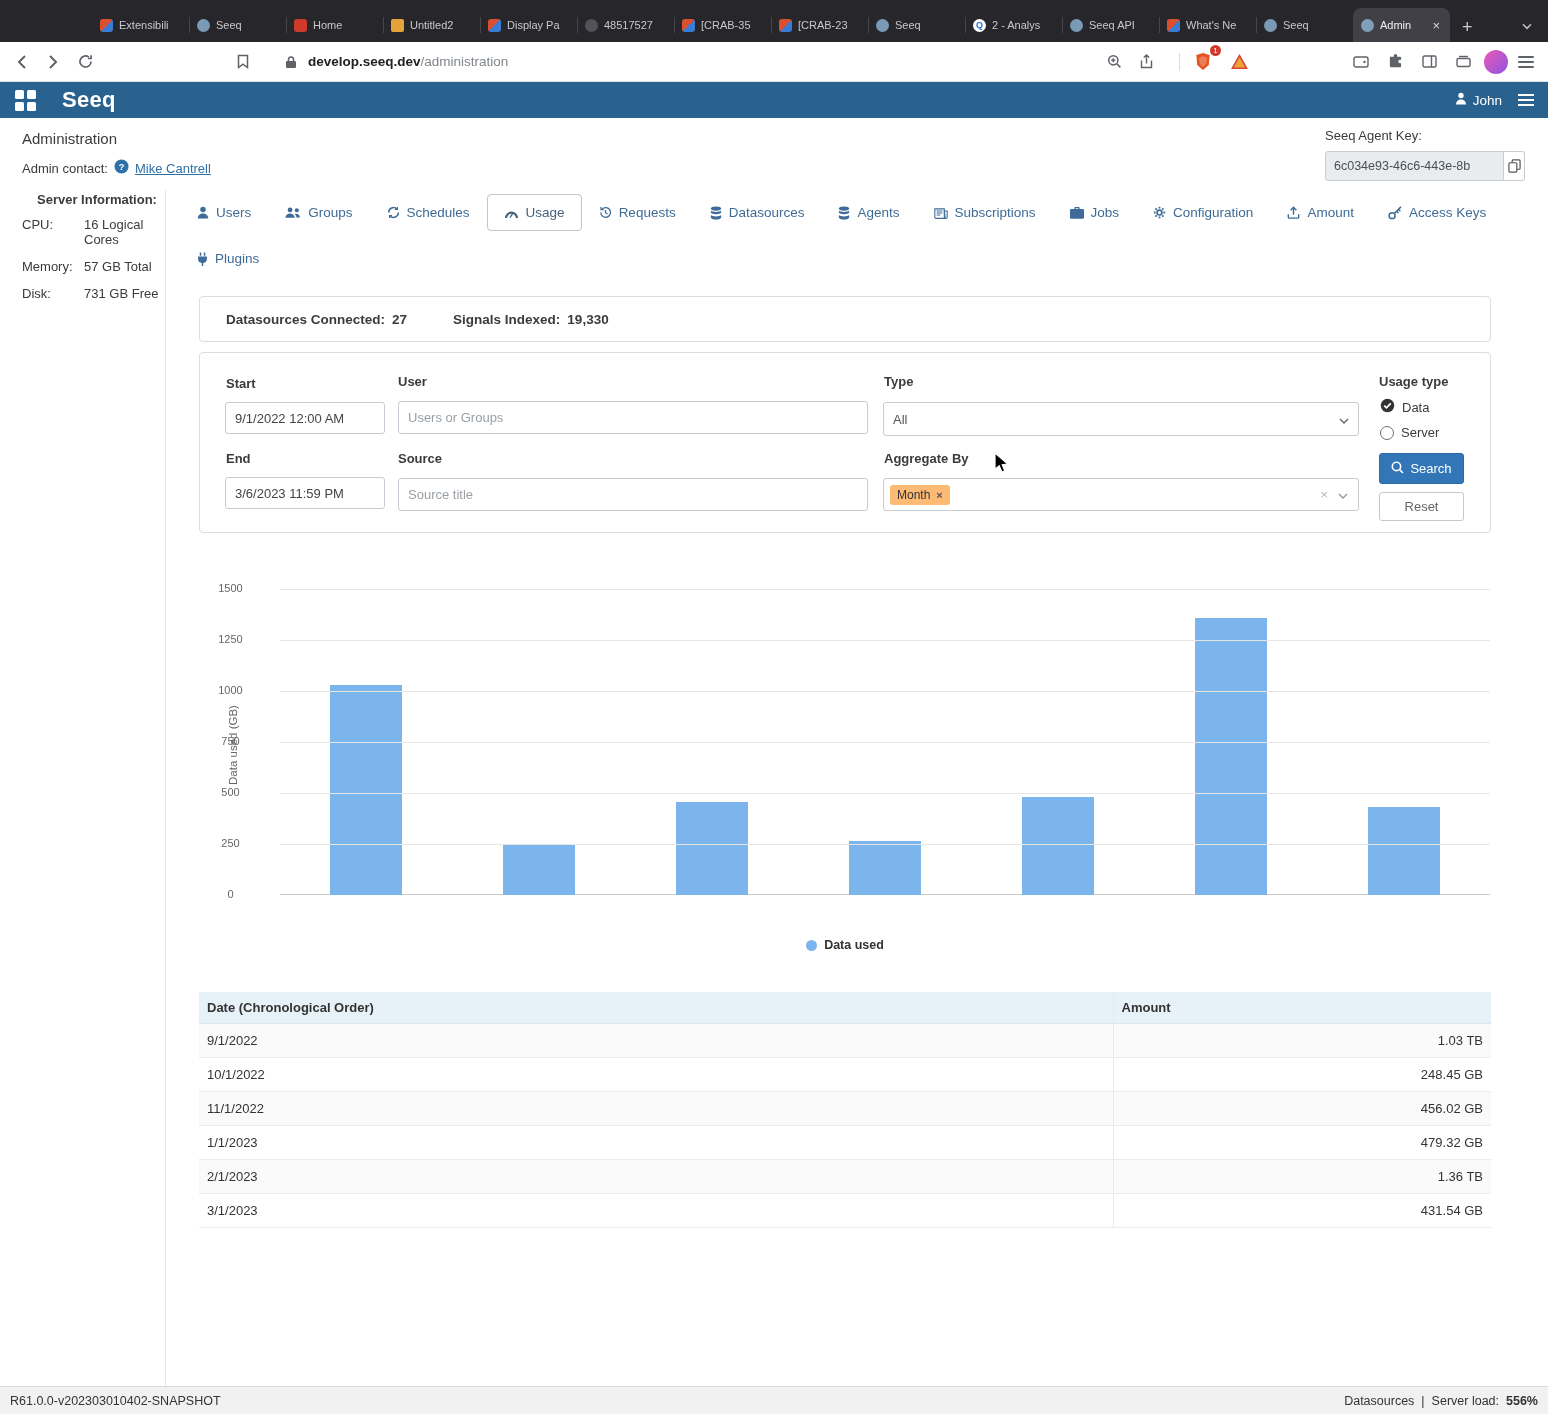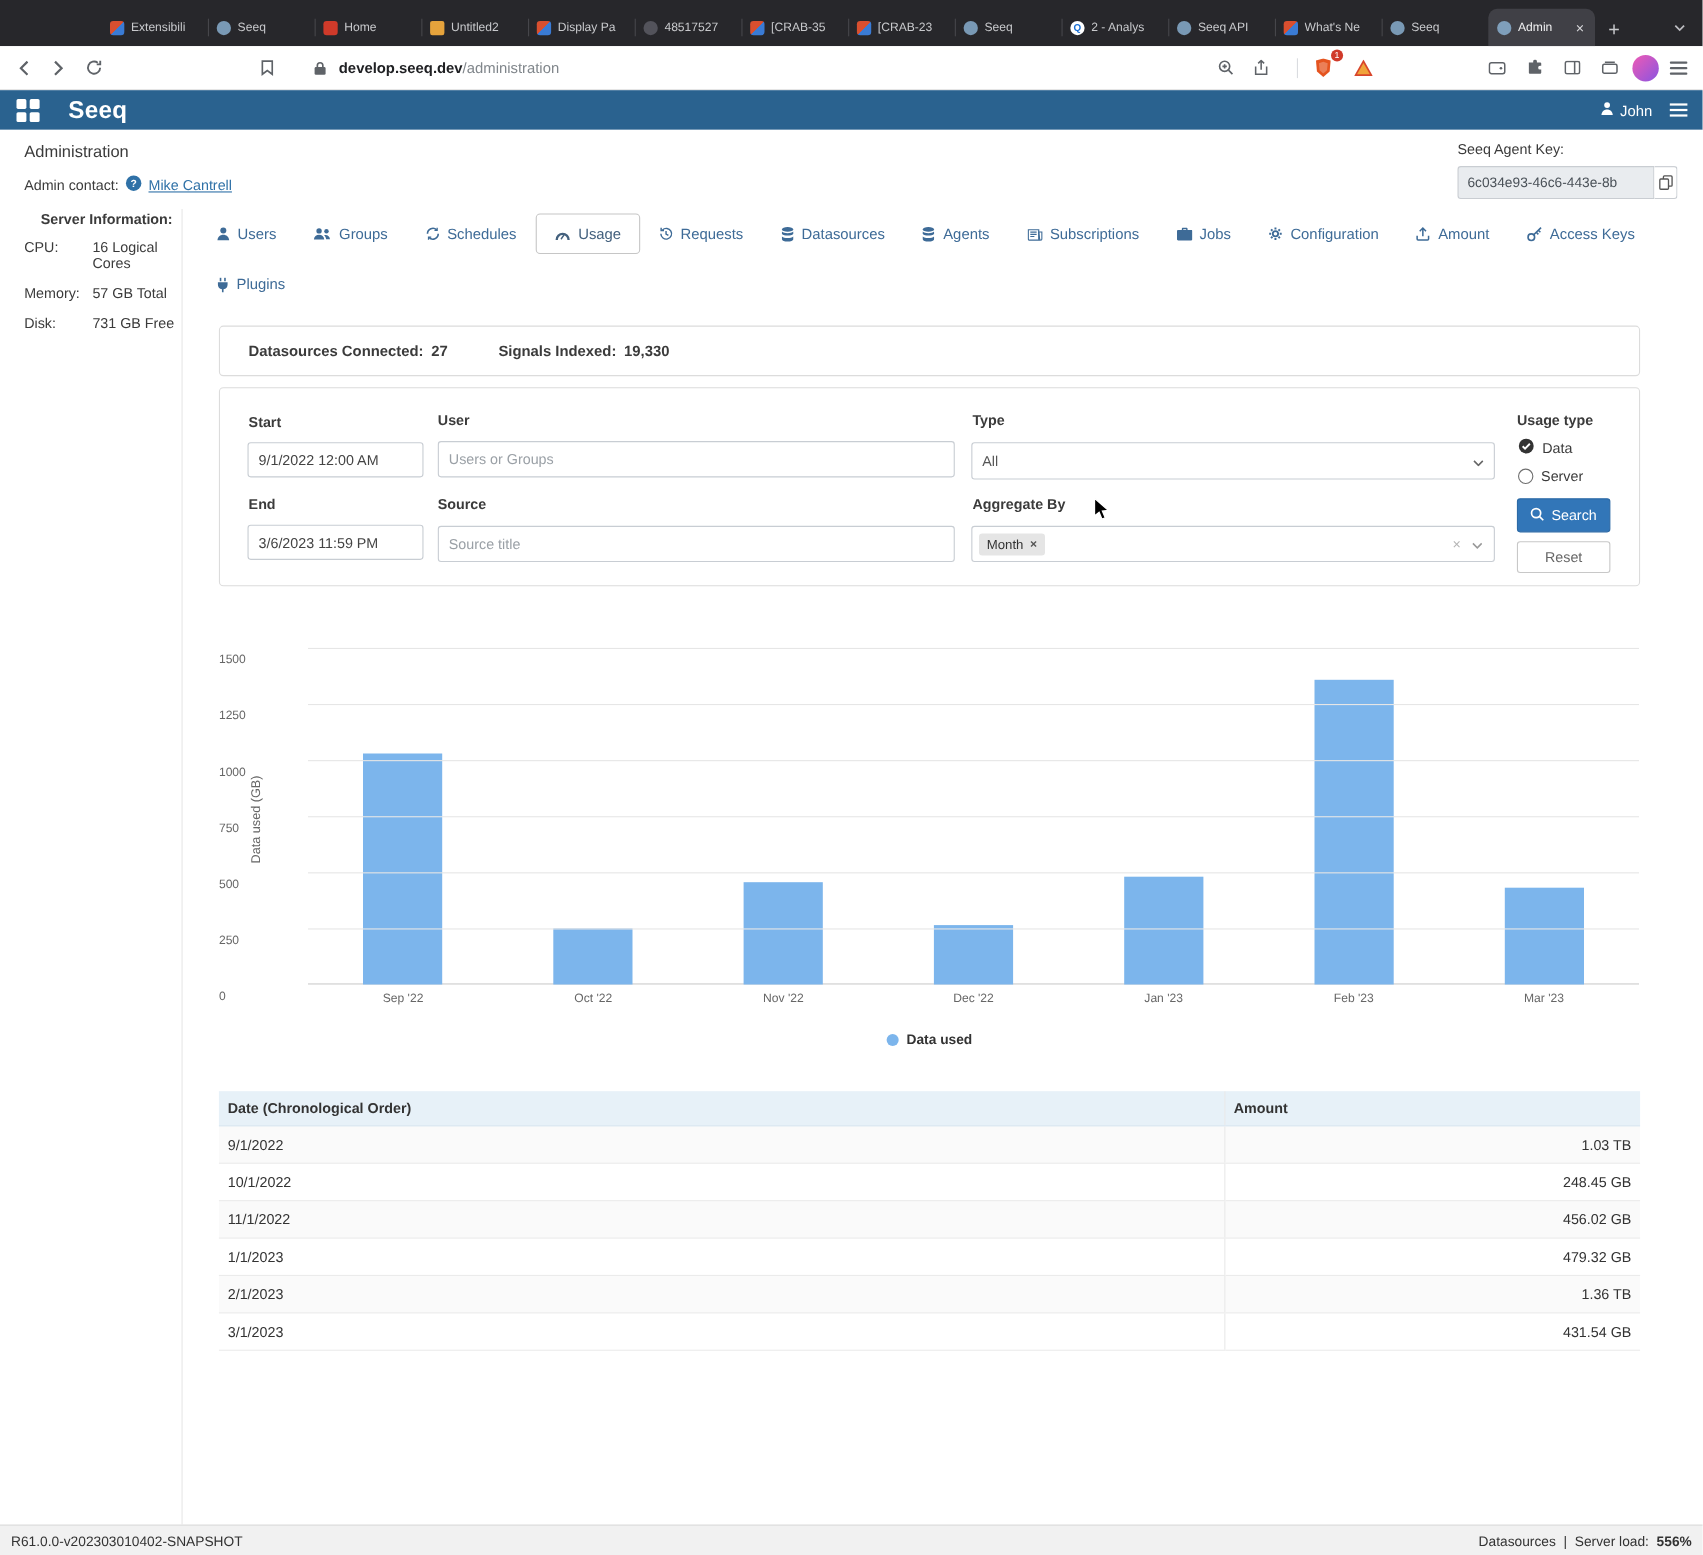--- a/index.html
+++ b/index.html
@@ -79,33 +79,33 @@
   .stats-box{position:absolute;left:199px;top:178px;width:1292px;height:46px;border:1px solid #dcdcdc;border-radius:4px;display:flex;align-items:center;padding-left:26px;font-size:13.5px;color:#3b3b3b;}
   .stat{display:flex;gap:7px;margin-right:46px;}
   .stat .lab{font-weight:bold;}
   .stat .val{font-weight:bold;}
   .filter-box{position:absolute;left:199px;top:234px;width:1292px;height:181px;border:1px solid #dcdcdc;border-radius:4px;}
   .fl{position:absolute;font-size:13px;font-weight:bold;color:#3b3b3b;}
   .fi{position:absolute;border:1px solid #c8cdd3;border-radius:3px;font-size:13px;color:#444;padding:0 9px;background:#fff;font-family:"Liberation Sans",sans-serif;}
   .fi::placeholder{color:#9aa0a6;}
   .selectbox{display:flex;align-items:center;justify-content:space-between;color:#555;cursor:pointer;}
   .aggbox{display:flex;align-items:center;cursor:pointer;}
-  .pill{background:#e5e5e5;border-radius:3px;font-size:12px;color:#333;padding:3px 7px;display:flex;align-items:center;gap:6px;}
+  .pill{background:#fdba74;border-radius:3px;font-size:12px;color:#333;padding:3px 7px;display:flex;align-items:center;gap:6px;}
   .pill .x{font-weight:bold;font-size:11px;color:#555;cursor:pointer;}
   .agg-right{margin-left:auto;display:flex;align-items:center;gap:10px;color:#b5b5b5;font-size:13px;}
   .radio-row{position:absolute;display:flex;align-items:center;gap:7px;font-size:13px;color:#3b3b3b;cursor:pointer;}
   .radio-empty{width:14px;height:14px;border:1.5px solid #6f6f6f;border-radius:50%;display:inline-block;}
   .search-btn{position:absolute;left:1179px;top:100px;width:85px;height:31px;background:#3276b8;border:1px solid #2d6aa6;border-radius:3px;color:#fff;font-size:13px;display:flex;align-items:center;justify-content:center;gap:6px;cursor:pointer;}
   .reset-btn{position:absolute;left:1179px;top:139px;width:85px;height:29px;background:#fff;border:1px solid #c8c8c8;border-radius:3px;color:#666;font-size:13px;display:flex;align-items:center;justify-content:center;cursor:pointer;}
 
   
   .chart{position:absolute;left:199px;top:420px;width:1292px;height:438px;}
   .chart-title{text-align:center;font-size:17px;color:#333;}
   .yaxis{position:absolute;left:0;top:51px;width:73px;height:306px;}
-  .ytick{position:absolute;right:0;width:100%;text-align:left;font-size:11px;color:#666;margin-top:12px;}
+  .ytick{position:absolute;right:0;width:100%;text-align:center;font-size:11px;color:#666;}
   .ylabel{position:absolute;left:28px;top:360px;transform:rotate(-90deg);transform-origin:0 0;width:306px;text-align:center;font-size:11.5px;color:#666;}
   .plot{position:absolute;left:81px;top:51px;width:1210px;height:306px;border-bottom:1px solid #ccc;}
   .gridline{position:absolute;left:0;width:100%;height:1px;background:#e6e6e6;}
   .bars{position:absolute;left:0;top:0;width:100%;height:306px;display:flex;}
   .slot{flex:1;display:flex;align-items:flex-end;justify-content:center;}
   .bar{width:72px;}
   .xaxis{position:absolute;left:81px;top:364px;width:1210px;display:flex;}
   .xlab{flex:1;text-align:center;font-size:11px;color:#666;}
   .legend{position:absolute;left:0;top:400px;width:100%;display:flex;justify-content:center;align-items:center;gap:7px;font-size:12.5px;font-weight:bold;color:#333;}
   .legend .dot{width:11px;height:11px;border-radius:50%;}
@@ -585,29 +585,20 @@
             <div class="slot">
               <div class="bar" style="height: 88.0342px; background: rgb(124, 181, 236);"></div>
             </div>
           </div>
       <div class="gridline" style="top: 255px;"></div>
           <div class="gridline" style="top: 204px;"></div>
           <div class="gridline" style="top: 153px;"></div>
           <div class="gridline" style="top: 102px;"></div>
           <div class="gridline" style="top: 51px;"></div>
           <div class="gridline" style="top: 0px;"></div>
-        </div>
-      <div class="xaxis">
-          <div class="xlab">Sep '22</div>
-          <div class="xlab">Oct '22</div>
-          <div class="xlab">Nov '22</div>
-          <div class="xlab">Dec '22</div>
-          <div class="xlab">Jan '23</div>
-          <div class="xlab">Feb '23</div>
-          <div class="xlab">Mar '23</div>
         </div>
       <div class="legend">
         <span class="dot" style="background: rgb(124, 181, 236);"></span>
         <span>Data used</span>
       </div>
     </div>
 
     <table class="utable">
       <thead>
         <tr>

